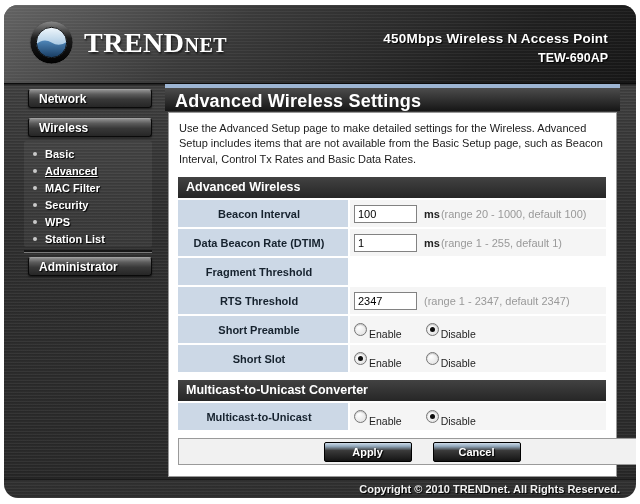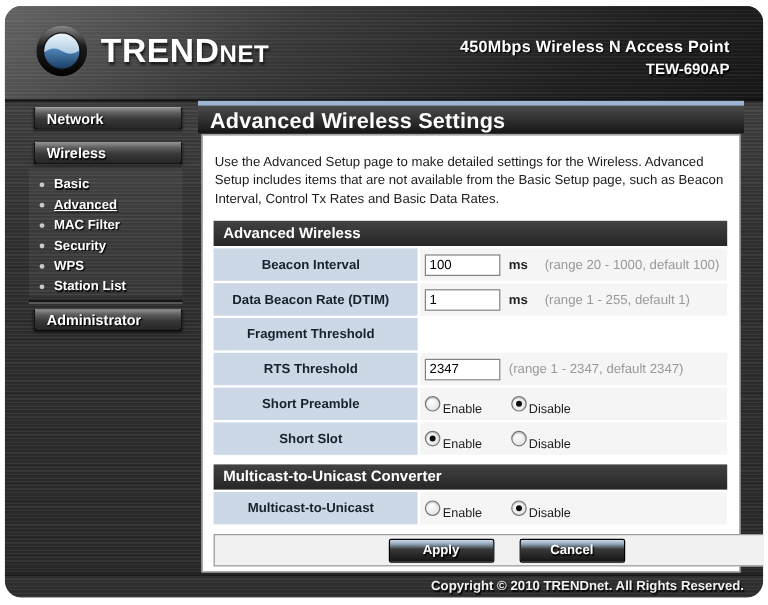--- a/index.html
+++ b/index.html
@@ -16,21 +16,21 @@
   
   .header { position:absolute; left:0; top:0; right:0; height:79px;
     background:
       repeating-linear-gradient(180deg, rgba(255,255,255,0.05) 0 1px, rgba(0,0,0,0) 1px 3px),
       linear-gradient(145deg,#636363 0%,#3a3a3a 35%,#1f1f1f 75%,#161616 100%);
     border-bottom:1px solid #0c0c0c;
   }
   .logo { position:absolute; left:24px; top:14px; display:flex; align-items:center; }
   .logo-icon { width:47px; height:47px; display:block; }
   .brand { color:#fff; font-weight:bold; font-size:28px; letter-spacing:0.5px; margin-left:9px;
-    text-shadow:1px 2px 2px rgba(0,0,0,0.6); }
+    text-shadow:1px 2px 2px rgba(0,0,0,0.6);font-family:Liberation Serif, serif; }
   .brand .tail { font-variant:small-caps; }
   .header-right { position:absolute; right:28px; top:26px; text-align:right; color:#fff; font-weight:bold;
     text-shadow:1px 1px 1px #000; }
   .product { font-size:13.5px; letter-spacing:0.2px; }
   .model { font-size:12.5px; margin-top:5px; }
 
   
   .sidebar { position:absolute; left:0; top:79px; width:161px; bottom:19px; }
   .nav-btn {
     position:absolute; left:24px; width:124px; height:19px;
@@ -50,35 +50,35 @@
   .sub-item[data-active="true"] .sub-label { text-decoration:underline; }
   .side-sep { position:absolute; left:20px; top:166px; width:128px; height:0;
     border-top:2px solid #161616; border-bottom:1px solid #7a7a7a; }
 
   
   .content { position:absolute; left:161px; top:79px; width:455px; bottom:19px; }
   .title-bar { height:27px; border-top:4px solid #9db5d3;
     background:linear-gradient(180deg,#4c4c4c,#161616);
     color:#fff; font-weight:bold; font-size:18px; padding:3px 0 0 10px; letter-spacing:0.2px; }
   .panel { position:absolute; left:3px; right:3px; top:28px; bottom:2px;
-    background:#fff; border:1px solid #999; padding:13px 9px; }
+    background:#fff; border:1px solid #999; padding:6px 9px; }
   .desc { font-size:11px; color:#1b1b1b; line-height:1.4; margin:2px 1px 10px 1px; }
 
   .ftable { width:428px; }
   .sec-header { height:21px; background:linear-gradient(180deg,#424242,#262626);
     color:#fff; font-weight:bold; font-size:12.5px; padding:3px 0 0 8px; margin-bottom:2px; }
   .sec-gap { height:6px; }
   .row { display:flex; margin-bottom:2px; }
   .cell-label { width:170px; flex:0 0 auto; background:#ccd8e6; color:#16222e;
     font-weight:bold; font-size:11px; text-align:center; padding:8px 8px 0 0; height:27px; }
   .cell-value { flex:1; margin-left:2px; background:#f5f5f5; height:27px;
     display:flex; align-items:center; padding-left:4px; }
   .txt { width:63px; height:18px; border:1px solid #828282; background:#fff;
     font-family:"Liberation Sans", sans-serif; font-size:11px; padding:0 3px; margin-right:7px; }
-  .unit { font-weight:bold; font-size:11px; color:#222; margin-right:14px; }
+  .unit { font-weight:bold; font-size:11px; color:#222; margin-right:1px; }
   .unit:empty { margin-right:0; }
   .hint { font-size:11px; color:#999; }
   .radio { width:13px; height:13px; border-radius:50%; border:1px solid #767676;
     background:radial-gradient(circle at 35% 30%, #fff 0%, #e8e8e8 70%, #cfcfcf 100%);
     position:relative; flex:0 0 auto; margin-right:2px; cursor:pointer;
     box-shadow:inset 0 1px 1px rgba(0,0,0,0.2); }
   .radio[data-on="true"]::after { content:""; position:absolute; left:3px; top:3px;
     width:5px; height:5px; border-radius:50%; background:#0d0d0d; }
   .rlabel { font-size:10.5px; color:#1d1d1d; position:relative; top:4px; }
   .rgap { width:24px; flex:0 0 auto; }

